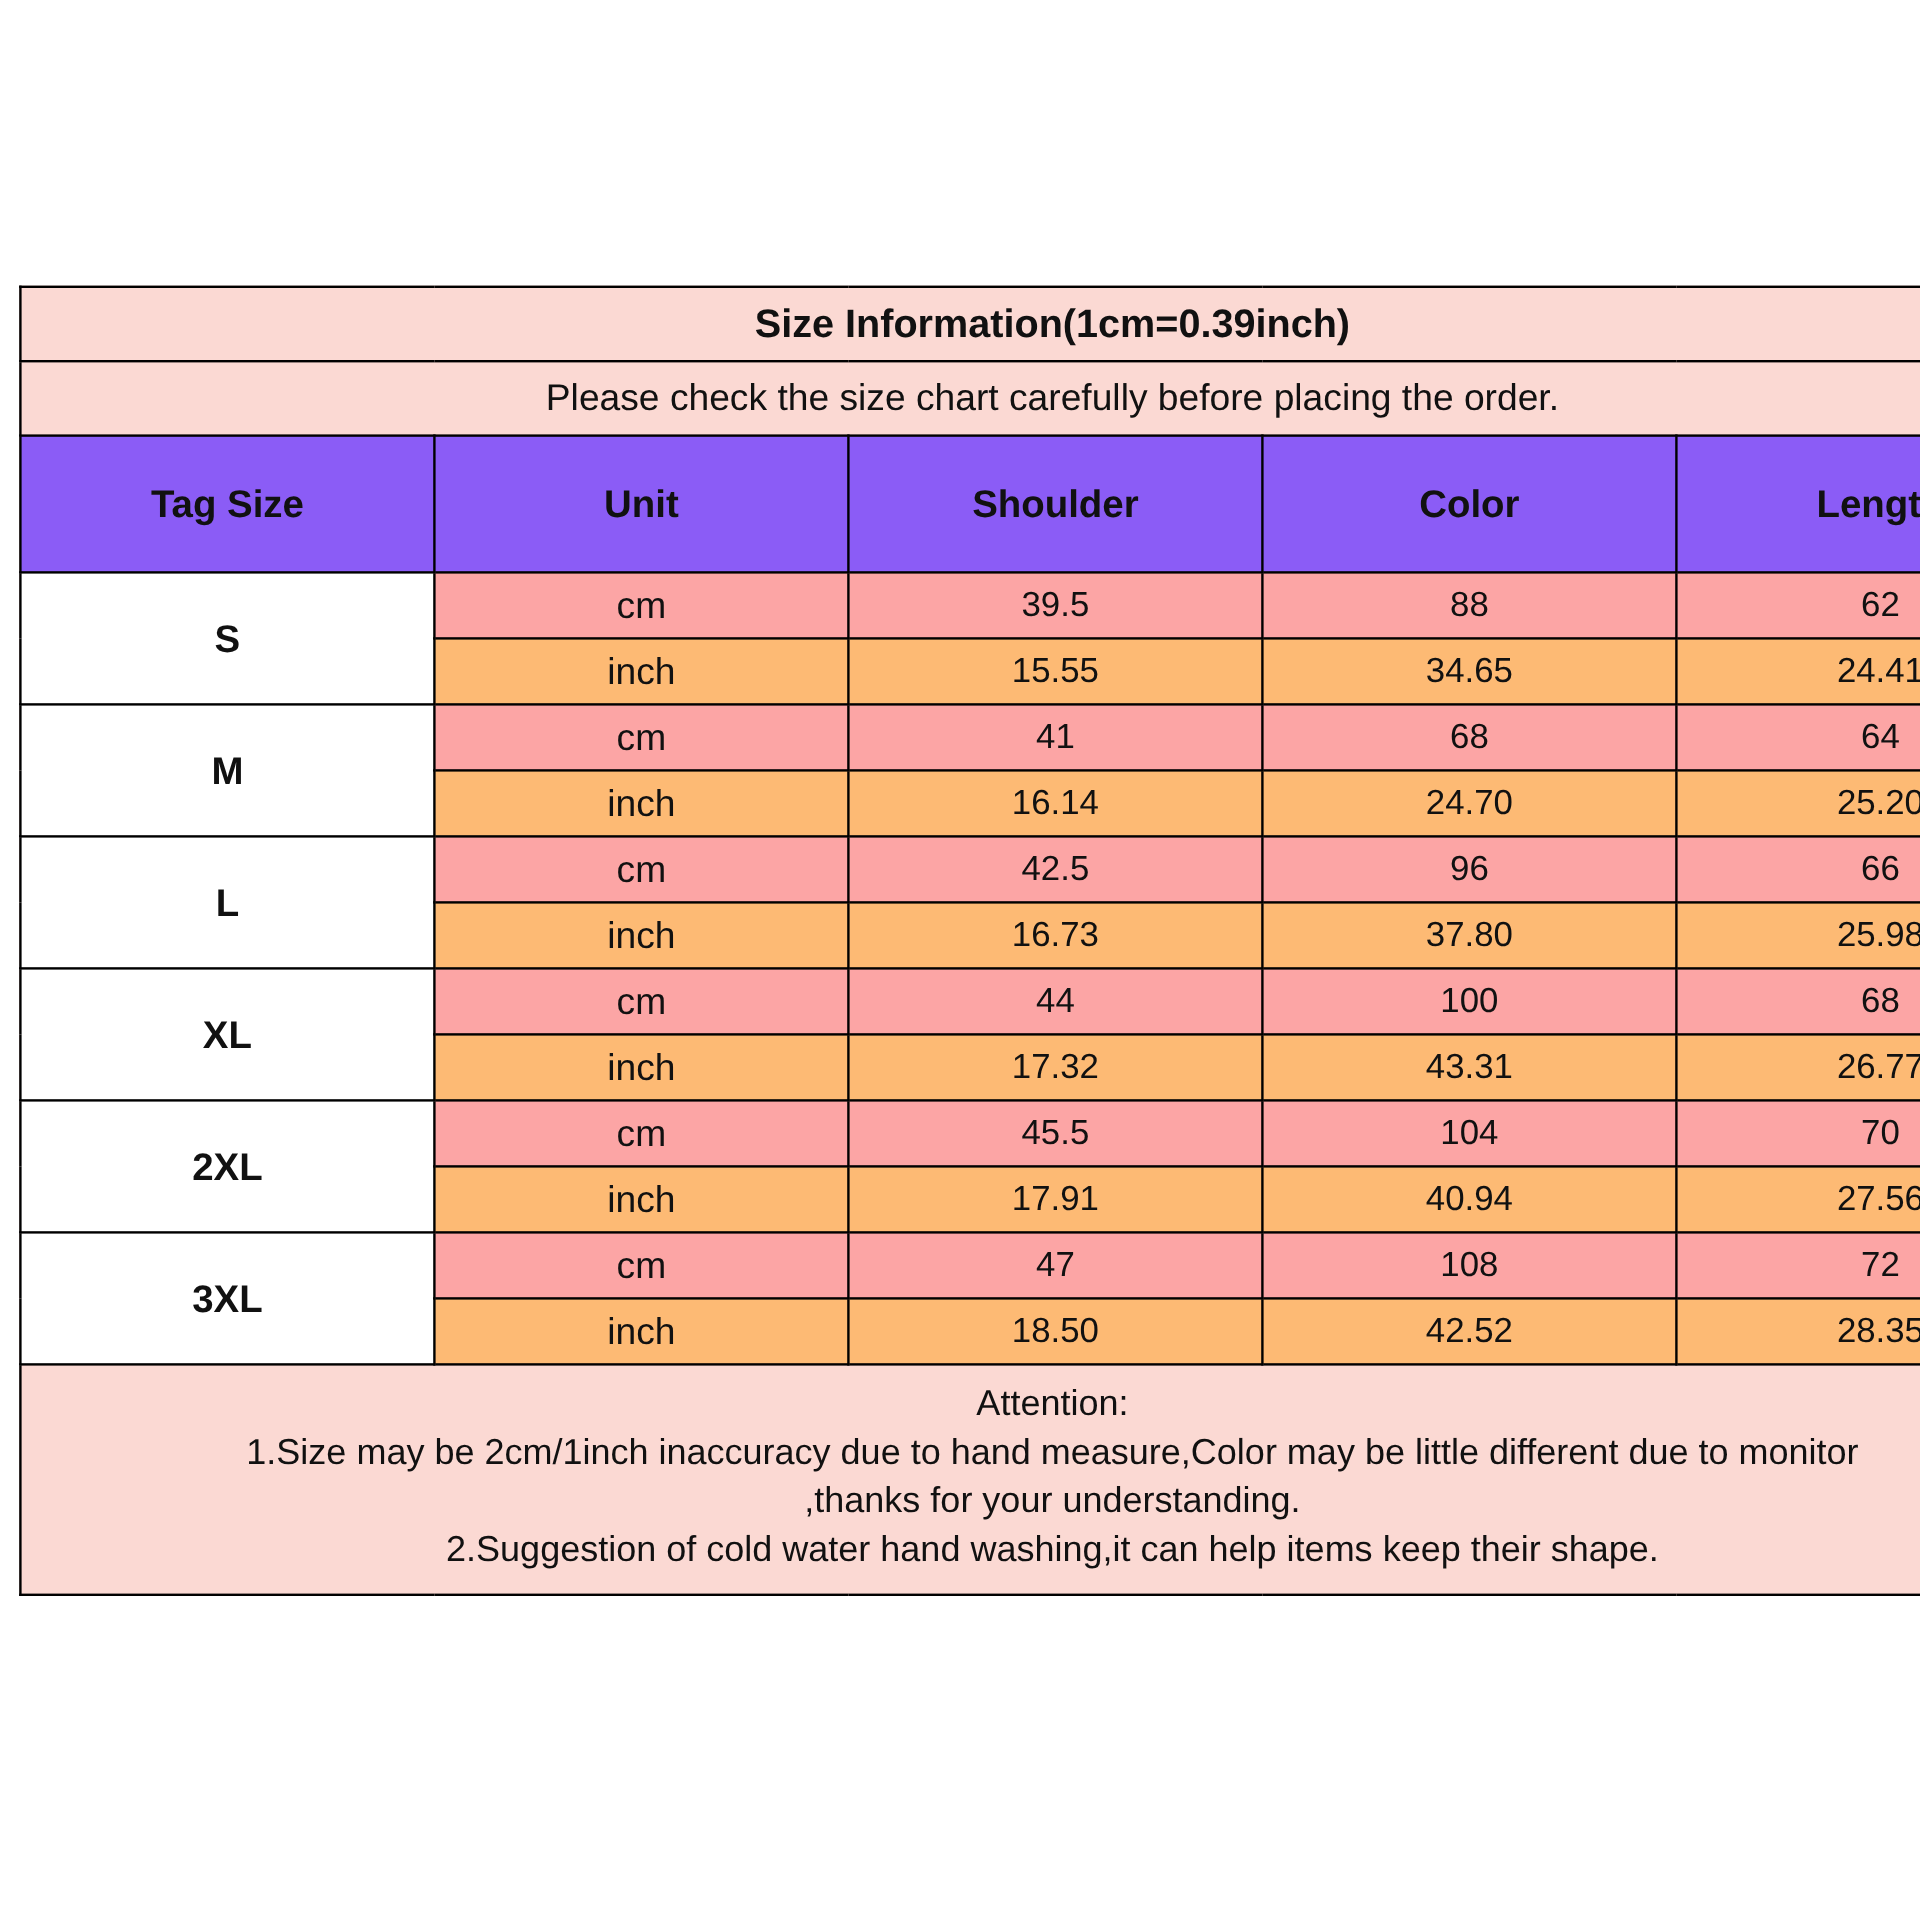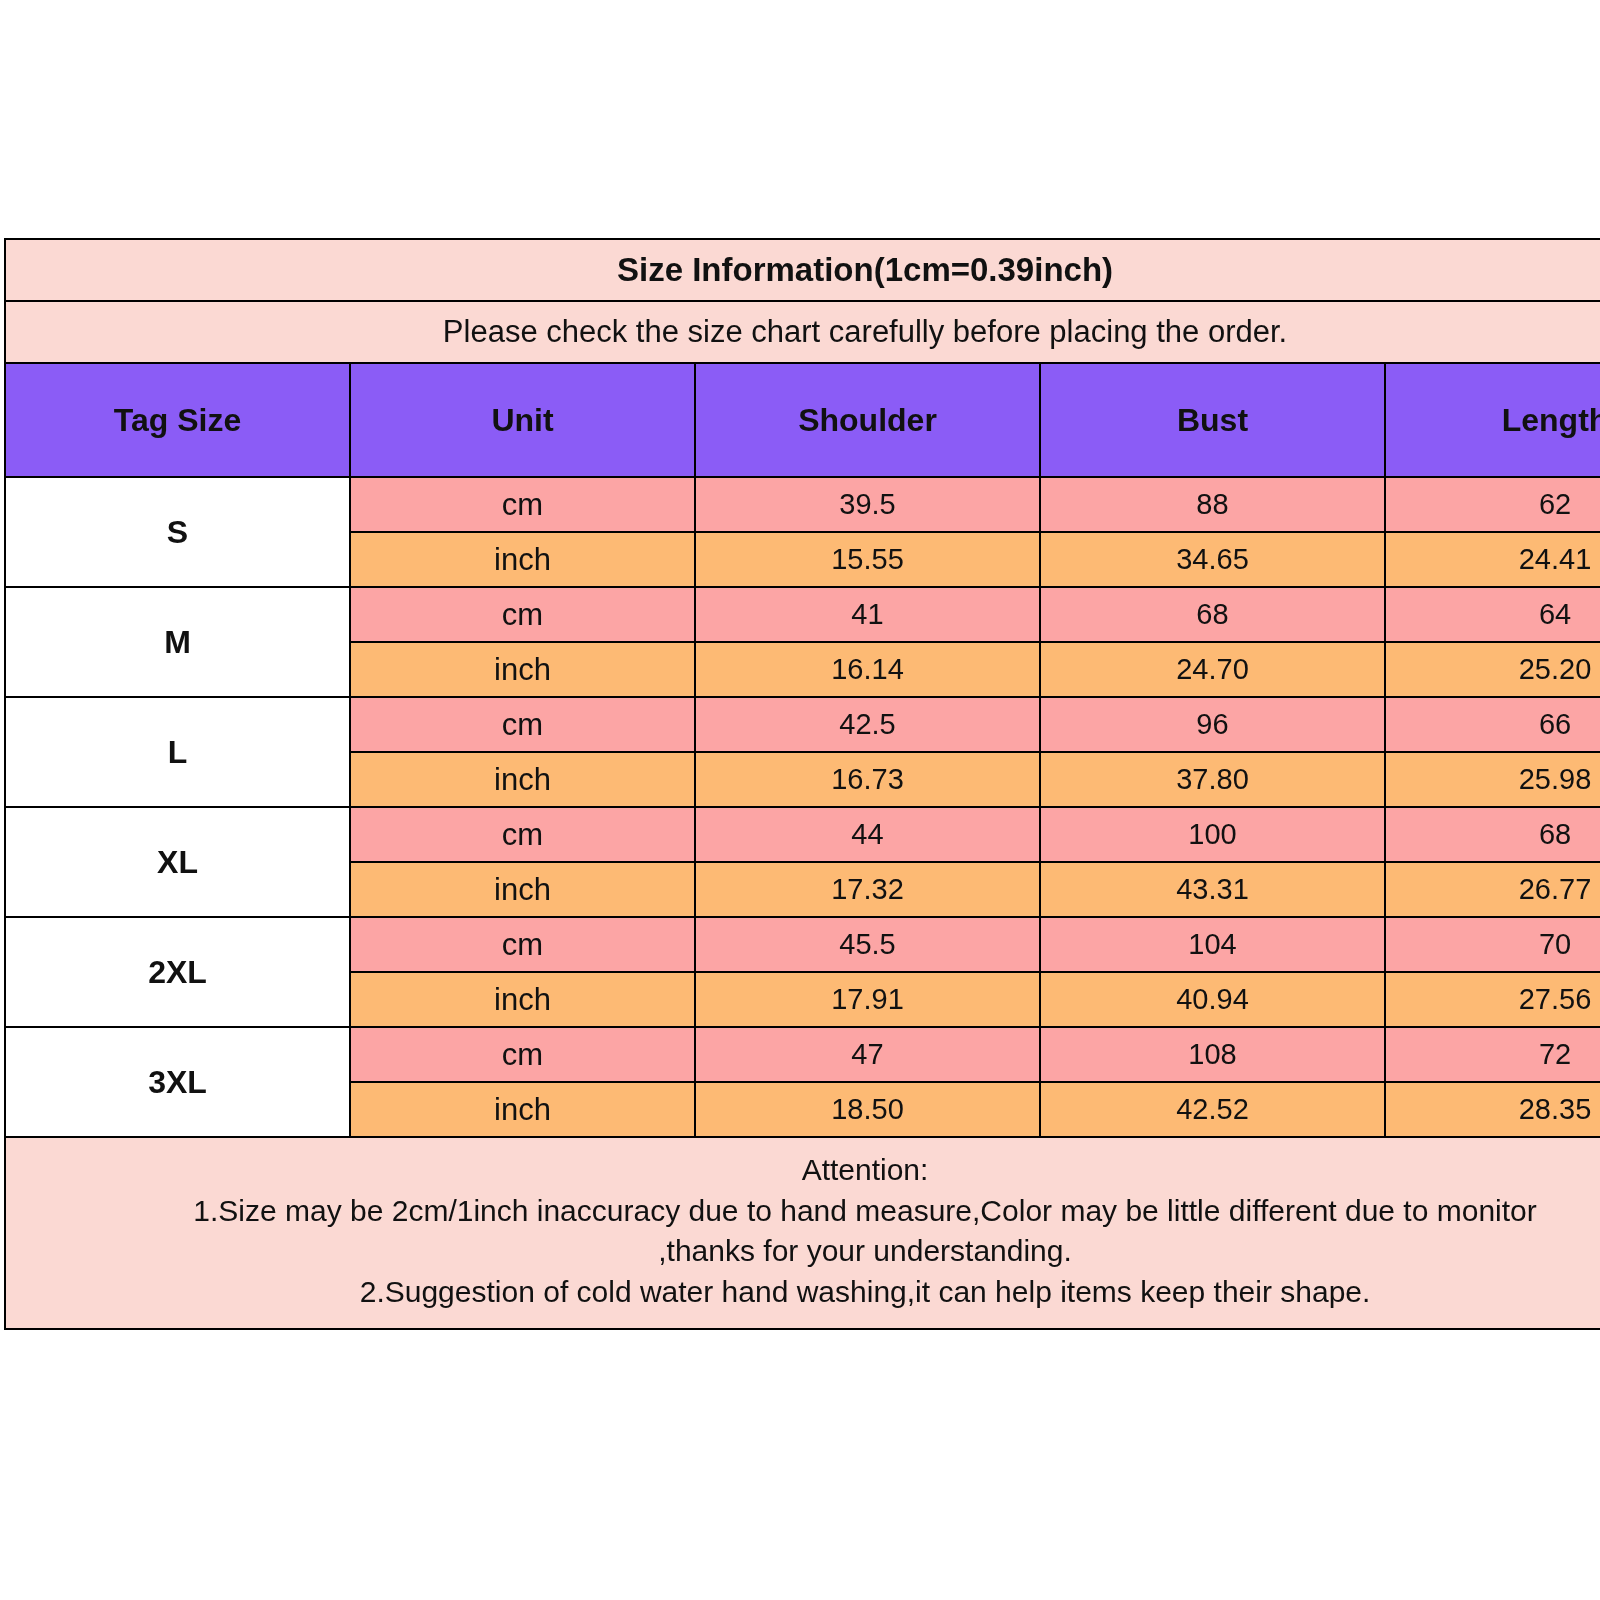--- a/index.html
+++ b/index.html
@@ -7,21 +7,21 @@
     padding: 0;
     background: #ffffff;
     width: 1600px;
     height: 1600px;
     overflow: hidden;
     font-family: "Liberation Sans", sans-serif;
   }
 
   #chart-wrap {
     position: absolute;
-    left: 4px;
+    left: 16px;
     top: 238px;
     width: 1297px;
   }
 
   table.size-table {
     border-collapse: collapse;
     table-layout: fixed;
     width: 1720px;       
     background: #fbd9d3;
     border: 2px solid #000;
@@ -116,21 +116,21 @@
       <tr class="title-row">
         <td colspan="5">Size Information(1cm=0.39inch)</td>
       </tr>
       <tr class="subtitle-row">
         <td colspan="5">Please check the size chart carefully before placing the order.</td>
       </tr>
       <tr class="head-row">
         <td>Tag Size</td>
         <td>Unit</td>
         <td>Shoulder</td>
-        <td>Bust</td>
+        <td>Color</td>
         <td>Length</td>
       </tr>
 
       <tr>
         <td class="tag-cell" rowspan="2">S</td>
         <td class="unit-cm">cm</td>
         <td class="val-cm">39.5</td>
         <td class="val-cm">88</td>
         <td class="val-cm">62</td>
       </tr>

